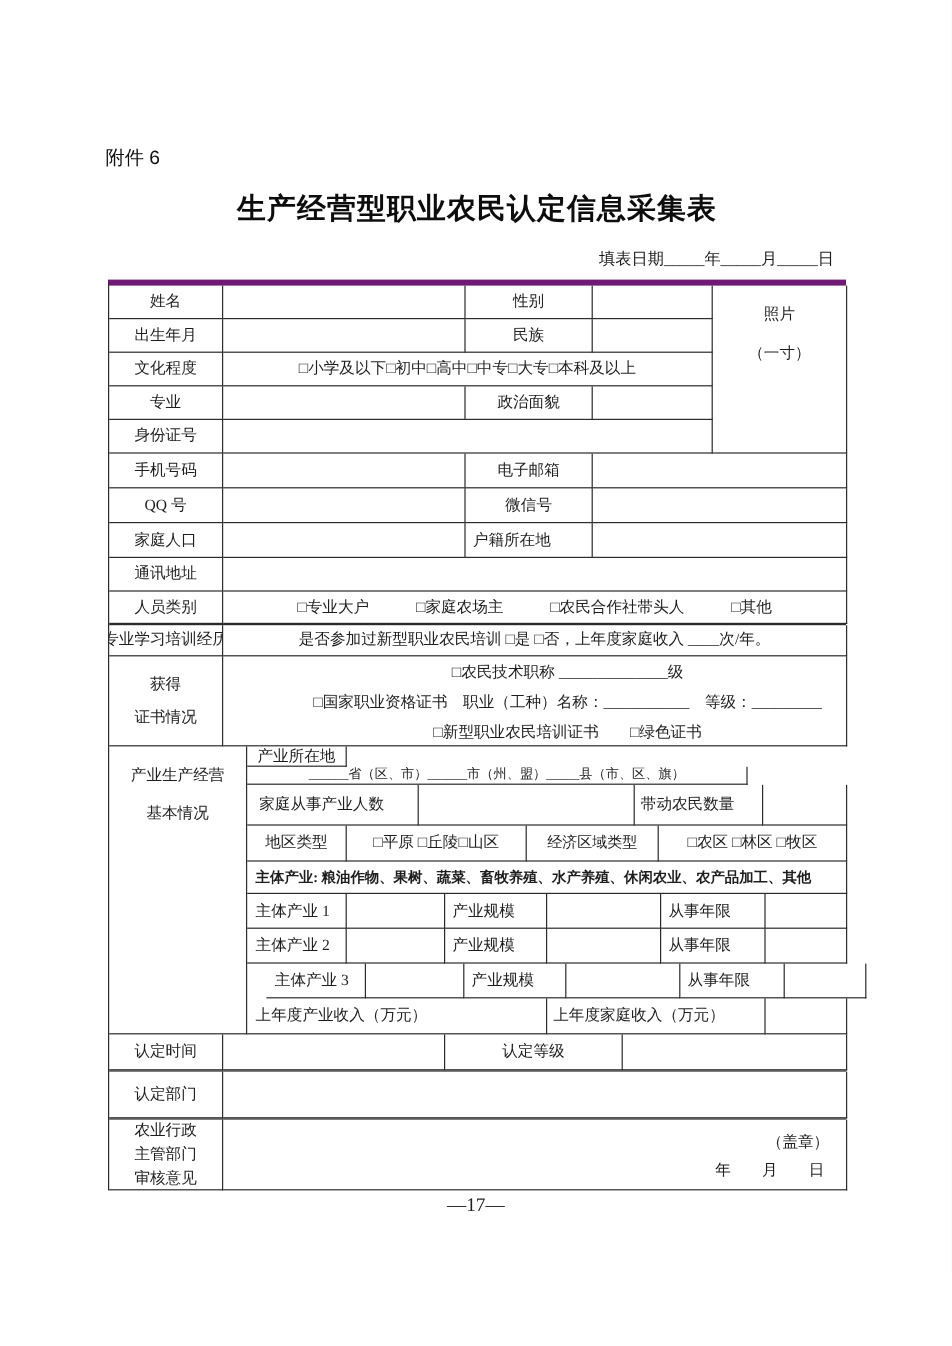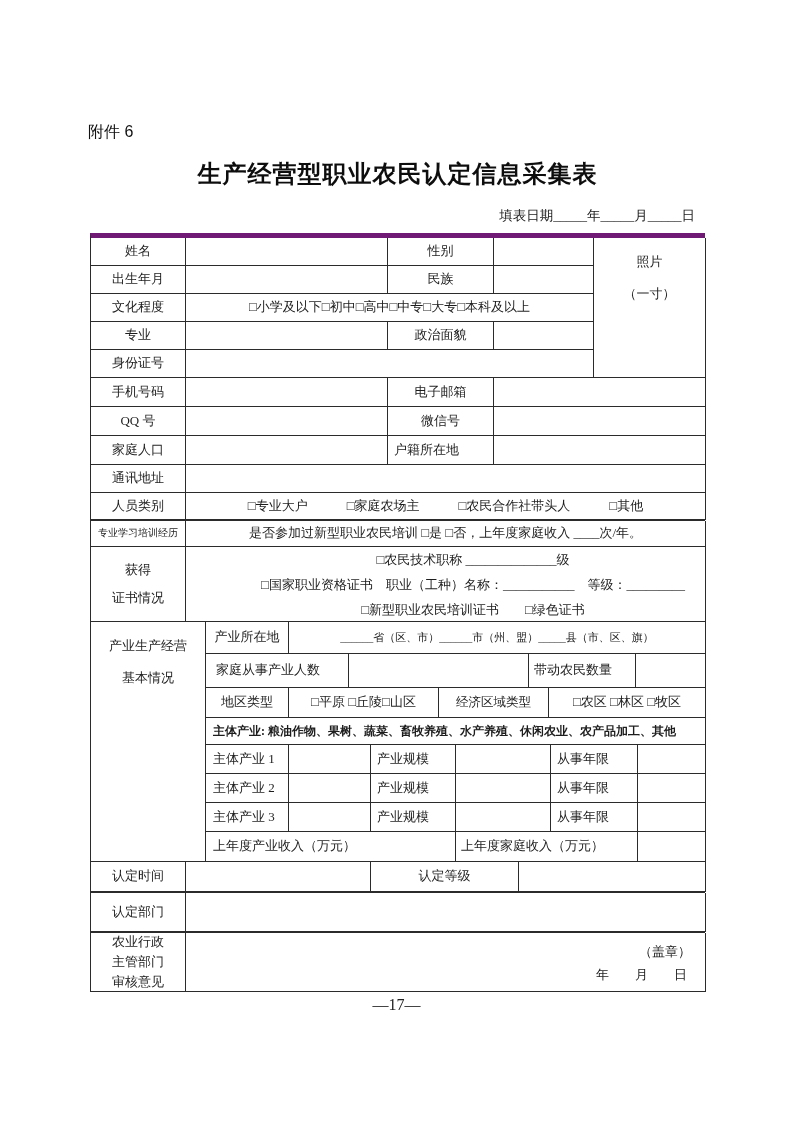--- a/index.html
+++ b/index.html
@@ -128,41 +128,41 @@
       </div>
       <div class="row" style="height: 28px;">
         <div class="cell" style="width: 95px;">通讯地址</div>
         <div class="cell" style="width: 520px;"></div>
       </div>
       <div class="row" style="height: 27px;">
         <div class="cell" style="width: 95px;">人员类别</div>
         <div class="cell" style="width: 520px;">□专业大户　　　□家庭农场主　　　□农民合作社带头人　　　□其他</div>
       </div>
       <div class="row ht" style="height: 27px;">
-        <div class="cell" style="width: 95px; font-size: 10px;">专业学习培训经历</div>
+        <div class="cell" style="width: 95px; font-size: 13px;">专业学习培训经历</div>
         <div class="cell" style="width: 520px;">是否参加过新型职业农民培训 □是 □否，上年度家庭收入 ____次/年。</div>
       </div>
       <div class="row" style="height: 75px;">
         <div class="cell multi" style="width: 95px; line-height: 28px;">
           <span class="ln">获得</span>
           <span class="ln">证书情况</span>
         </div>
         <div class="cell al multi" style="width: 520px; padding-left: 55px; line-height: 25px;">
           <span class="ln">□农民技术职称 ______________级</span>
           <span class="ln">□国家职业资格证书　职业（工种）名称：___________　等级：_________</span>
           <span class="ln">□新型职业农民培训证书　　□绿色证书</span>
         </div>
       </div>
       <div class="split">
         <div class="cell multi vtop" style="width: 115px; padding-top: 8px; line-height: 32px;">
           <span class="ln">产业生产经营</span>
           <span class="ln">基本情况</span>
         </div>
         <div class="stack" style="width: 500px;">
-          <div class="row" style="height: 32px;">
+          <div class="row" style="height: 32px; flex-direction: column;">
             <div class="cell" style="width: 83px;">产业所在地</div>
             <div class="cell" style="width: 417px; font-size: 11px;">______省（区、市）______市（州、盟）_____县（市、区、旗）</div>
           </div>
           <div class="row" style="height: 34px;">
             <div class="cell al" style="width: 143px; padding-left: 10px;">家庭从事产业人数</div>
             <div class="cell" style="width: 180px;"></div>
             <div class="cell al" style="width: 107px; padding-left: 5px;">带动农民数量</div>
             <div class="cell" style="width: 70px;"></div>
           </div>
           <div class="row" style="height: 30px;">
@@ -184,21 +184,21 @@
           </div>
           <div class="row" style="height: 29px;">
             <div class="cell al" style="width: 83px; padding-left: 7px;">主体产业 2</div>
             <div class="cell" style="width: 82px;"></div>
             <div class="cell al" style="width: 85px; padding-left: 6px;">产业规模</div>
             <div class="cell" style="width: 95px;"></div>
             <div class="cell al" style="width: 87px; padding-left: 6px;">从事年限</div>
             <div class="cell" style="width: 68px;"></div>
           </div>
           <div class="row" style="height: 29px;">
-            <div class="cell al" style="width: 83px; padding-left: 7px;">主体产业 3</div>
+            <div class="cell al" style="width: 83px; padding-left: 7px; margin-left: 16px;">主体产业 3</div>
             <div class="cell" style="width: 82px;"></div>
             <div class="cell al" style="width: 85px; padding-left: 6px;">产业规模</div>
             <div class="cell" style="width: 95px;"></div>
             <div class="cell al" style="width: 87px; padding-left: 6px;">从事年限</div>
             <div class="cell" style="width: 68px;"></div>
           </div>
           <div class="row" style="height: 30px;">
             <div class="cell al" style="width: 250px; padding-left: 7px;">上年度产业收入（万元）</div>
             <div class="cell al" style="width: 182px; padding-left: 5px;">上年度家庭收入（万元）</div>
             <div class="cell" style="width: 68px;"></div>

